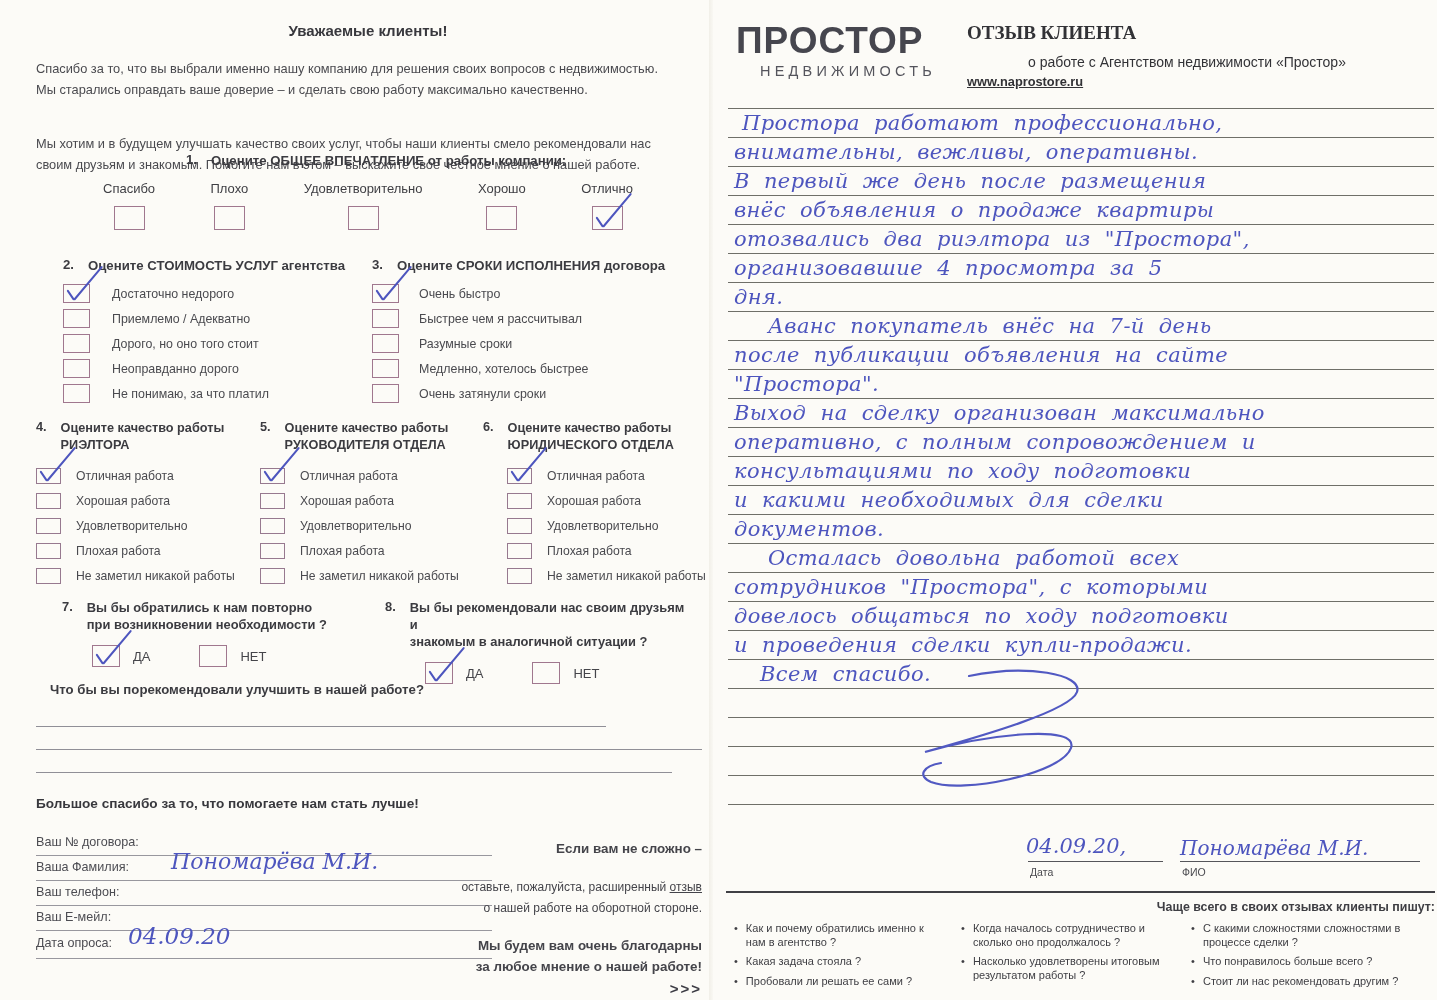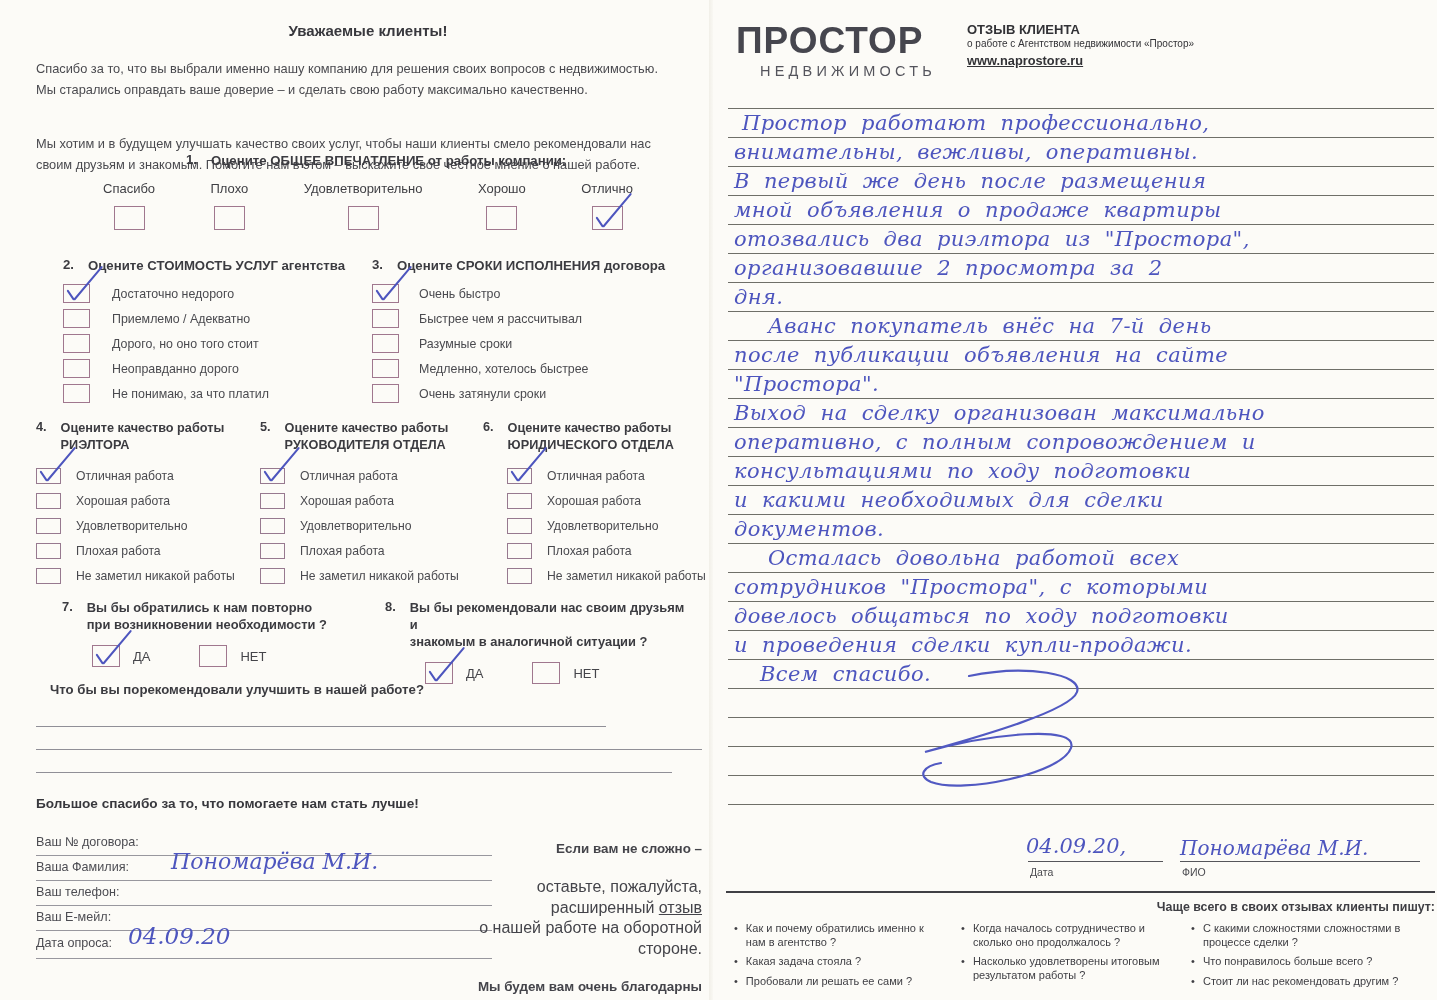--- a/index.html
+++ b/index.html
@@ -89,34 +89,34 @@
   .field { position:absolute; left:36px; width:456px; height:24px;
            border-bottom:1px solid #98979e; }
   .flabel { font-size:12.6px; color:#4c4c52; }
   .fvalue { position:absolute; white-space:nowrap; }
 
   
   .hw { font-family:"DejaVu Serif", serif; font-style:italic; color:#4d55be; }
 
   .aside { left:438px; top:841px; width:264px; text-align:right; color:#44444a; }
   .aside-lead { font-size:13.4px; font-weight:bold; margin-bottom:21px; }
-  .aside-body { font-size:16px; line-height:20.5px; }
+  .aside-body { font-size:12px; line-height:20.5px; }
   .aside-link { text-decoration:underline; }
   .aside-thanks { font-size:13.4px; font-weight:bold; line-height:21px; margin-top:17px; }
   .arrows { margin-top:3px; font-size:15px; font-weight:bold; letter-spacing:2px; color:#3c3c44; }
 
   
   .logo { left:24px; top:20px; }
   .logo-name { font-size:37px; font-weight:800; letter-spacing:1px; color:#46464e;
                font-family:"Liberation Sans", sans-serif; }
   .logo-sub { font-size:14.5px; letter-spacing:4.2px; color:#54545c; margin-top:1px; padding-left:24px; }
 
   .r-header { left:255px; top:22px; width:440px; color:#323236; }
-  .r-title { font-size:13px; font-weight:bold; }
-  .r-sub { font-size:10px; margin-top:1px; }
+  .r-title { font-size:19px; font-weight:bold;font-family:Liberation Serif, serif; }
+  .r-sub { font-size:14px; margin-top:10px;text-align:center; }
   .r-url { font-size:12.8px; font-weight:bold; text-decoration:underline; margin-top:4px; }
 
   .ruled { left:16px; top:80px; width:706px; height:726px;
     background:repeating-linear-gradient(to bottom,
       transparent 0px, transparent 28px, #6f6f68 28px, #6f6f68 29px); }
   .hw-text { left:16px; top:109px; width:706px; }
   .hw-line { height:29px; line-height:28px; white-space:nowrap;
              font-size:21px; letter-spacing:0.4px; word-spacing:7px; padding-left:6px; }
   .ind1 { padding-left:14px; } .ind2 { padding-left:40px; } .ind3 { padding-left:32px; }
 
@@ -404,26 +404,26 @@
 
   <div class="abs r-header">
     <div class="r-title">ОТЗЫВ КЛИЕНТА</div>
     <div class="r-sub">о работе с Агентством недвижимости «Простор»</div>
     <div class="r-url">www.naprostore.ru</div>
   </div>
 
   <div class="abs ruled"></div>
 
   <div class="abs hw-text hw">
-    <div class="hw-line ind1">Простор работают профессионально,</div>
+    <div class="hw-line ind1">Простора работают профессионально,</div>
     <div class="hw-line">внимательны, вежливы, оперативны.</div>
     <div class="hw-line">В первый же день после размещения</div>
-    <div class="hw-line">мной объявления о продаже квартиры</div>
+    <div class="hw-line">внёс объявления о продаже квартиры</div>
     <div class="hw-line">отозвались два риэлтора из "Простора",</div>
-    <div class="hw-line">организовавшие 2 просмотра за 2</div>
+    <div class="hw-line">организовавшие 4 просмотра за 5</div>
     <div class="hw-line">дня.</div>
     <div class="hw-line ind2">Аванс покупатель внёс на 7-й день</div>
     <div class="hw-line">после публикации объявления на сайте</div>
     <div class="hw-line">"Простора".</div>
     <div class="hw-line">Выход на сделку организован максимально</div>
     <div class="hw-line">оперативно, с полным сопровождением и</div>
     <div class="hw-line">консультациями по ходу подготовки</div>
     <div class="hw-line">и какими необходимых для сделки</div>
     <div class="hw-line">документов.</div>
     <div class="hw-line ind2">Осталась довольна работой всех</div>

